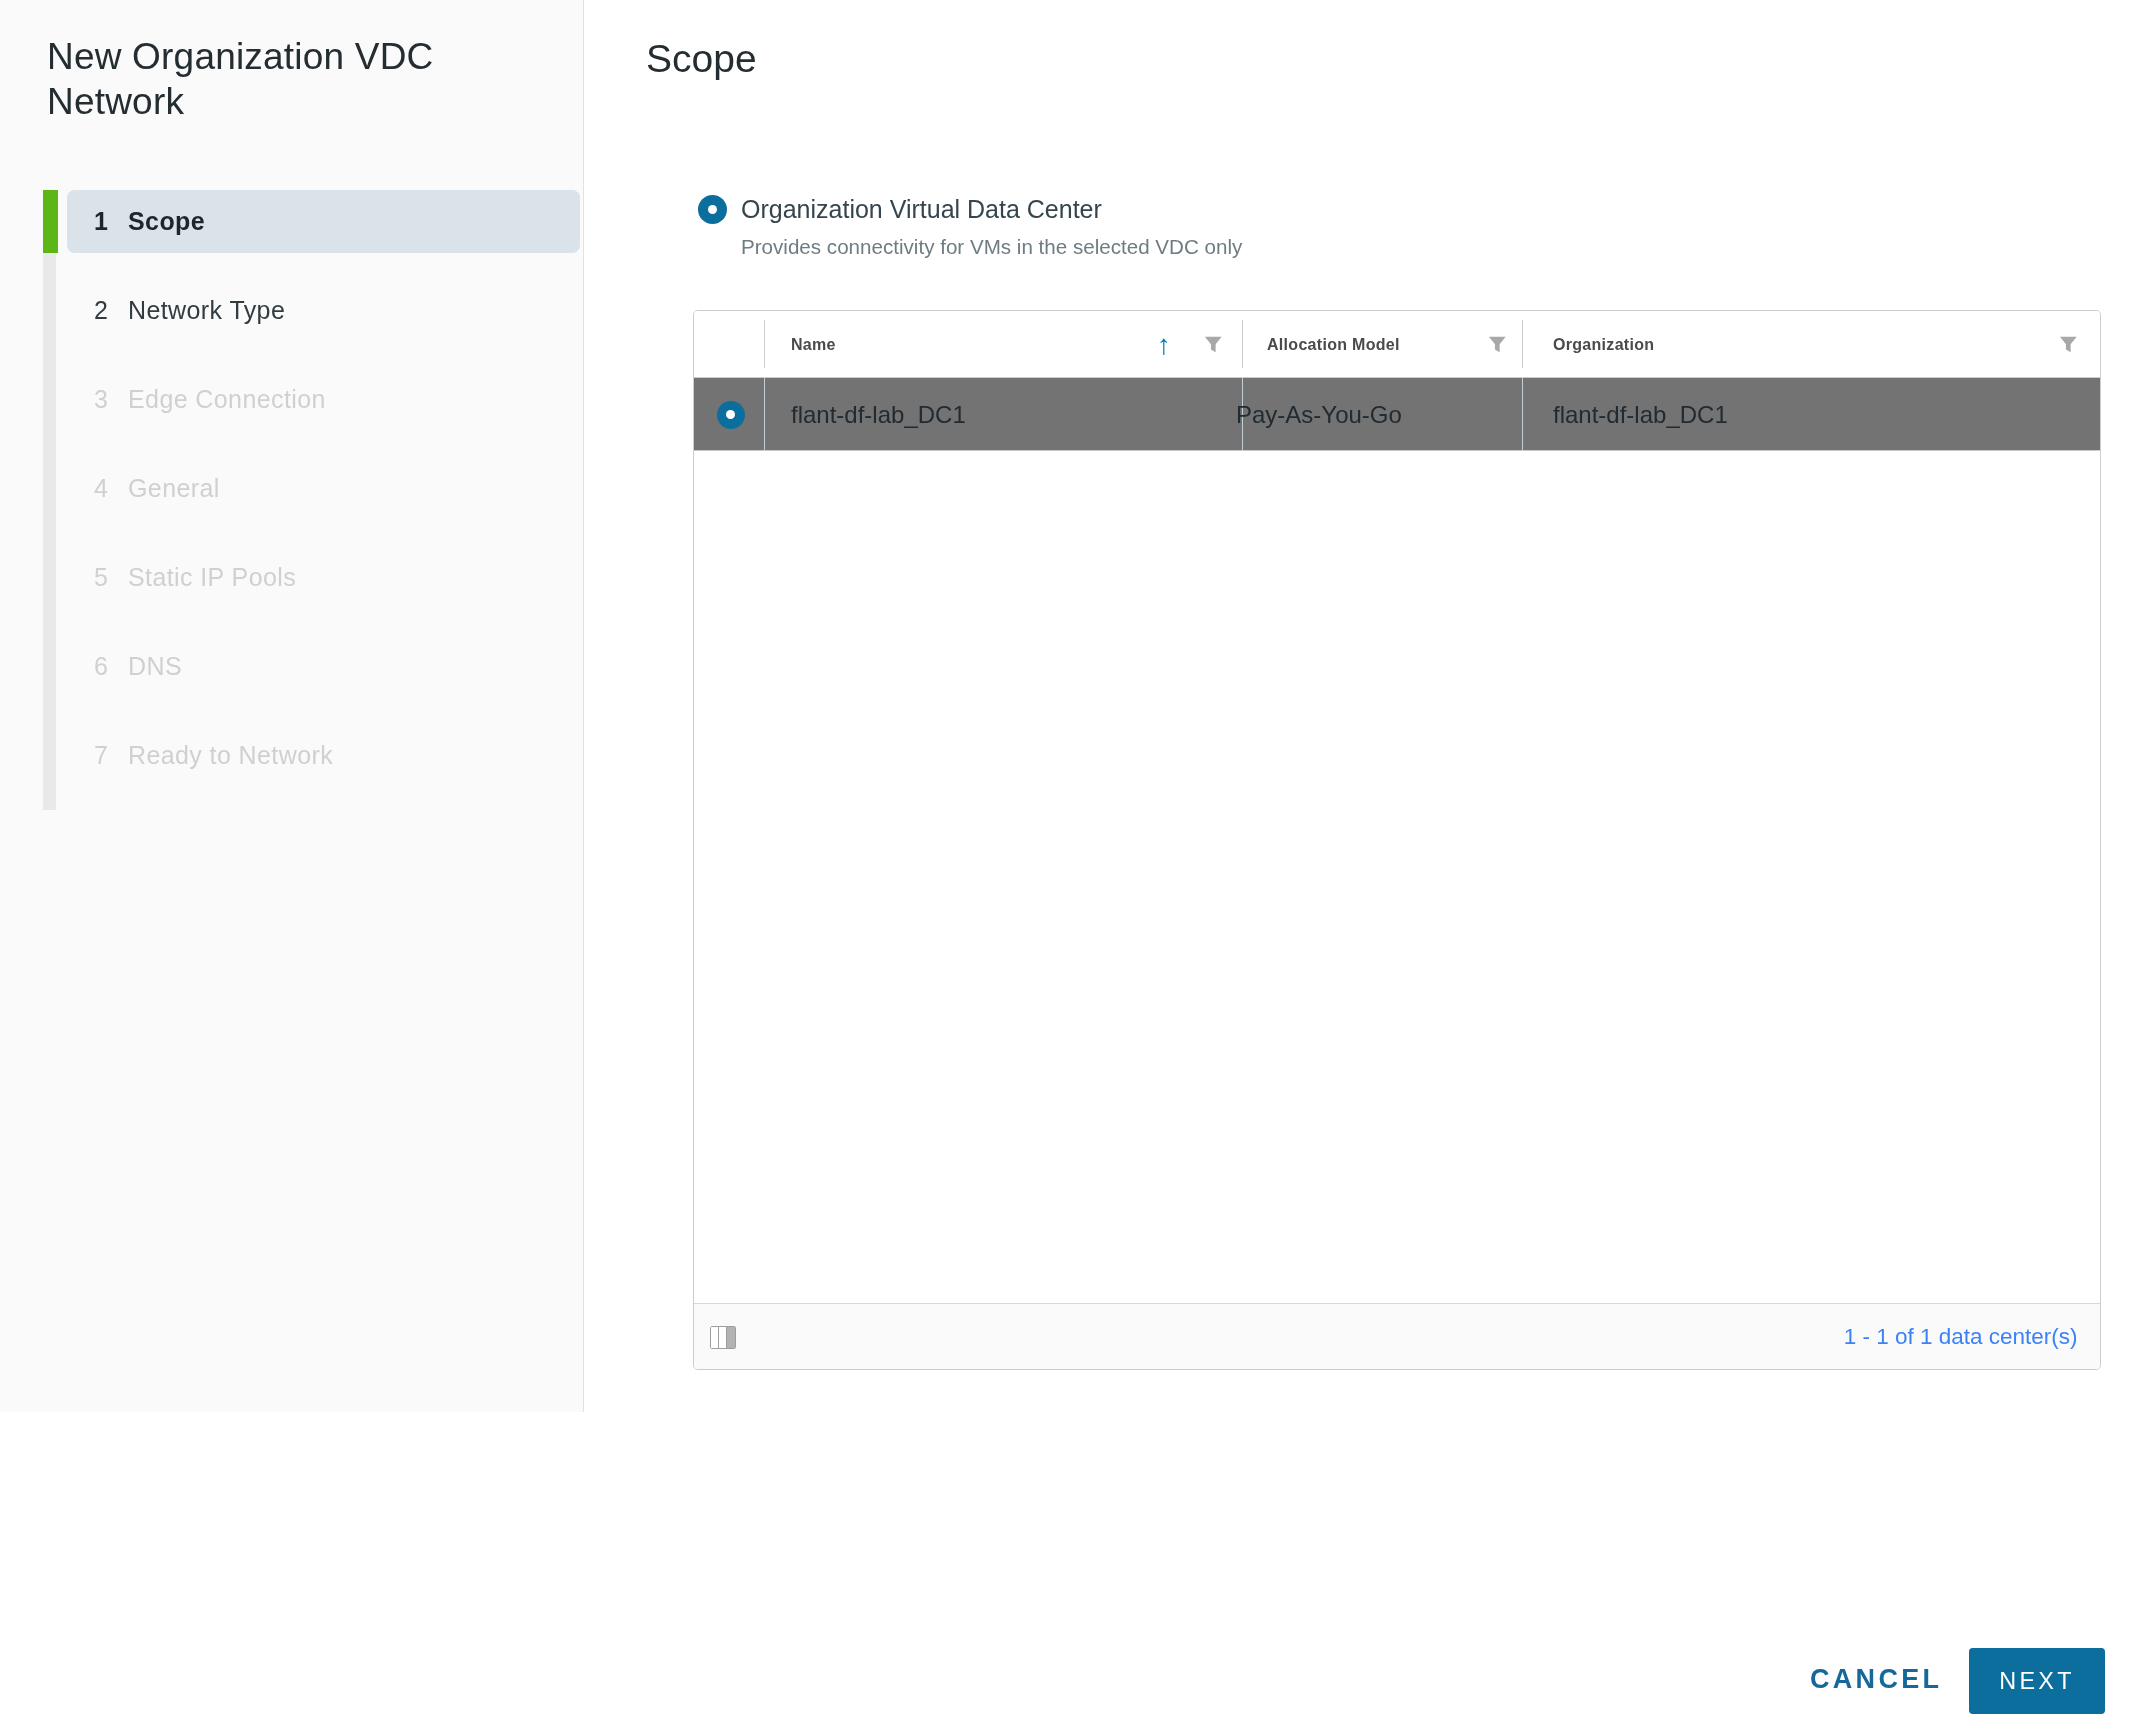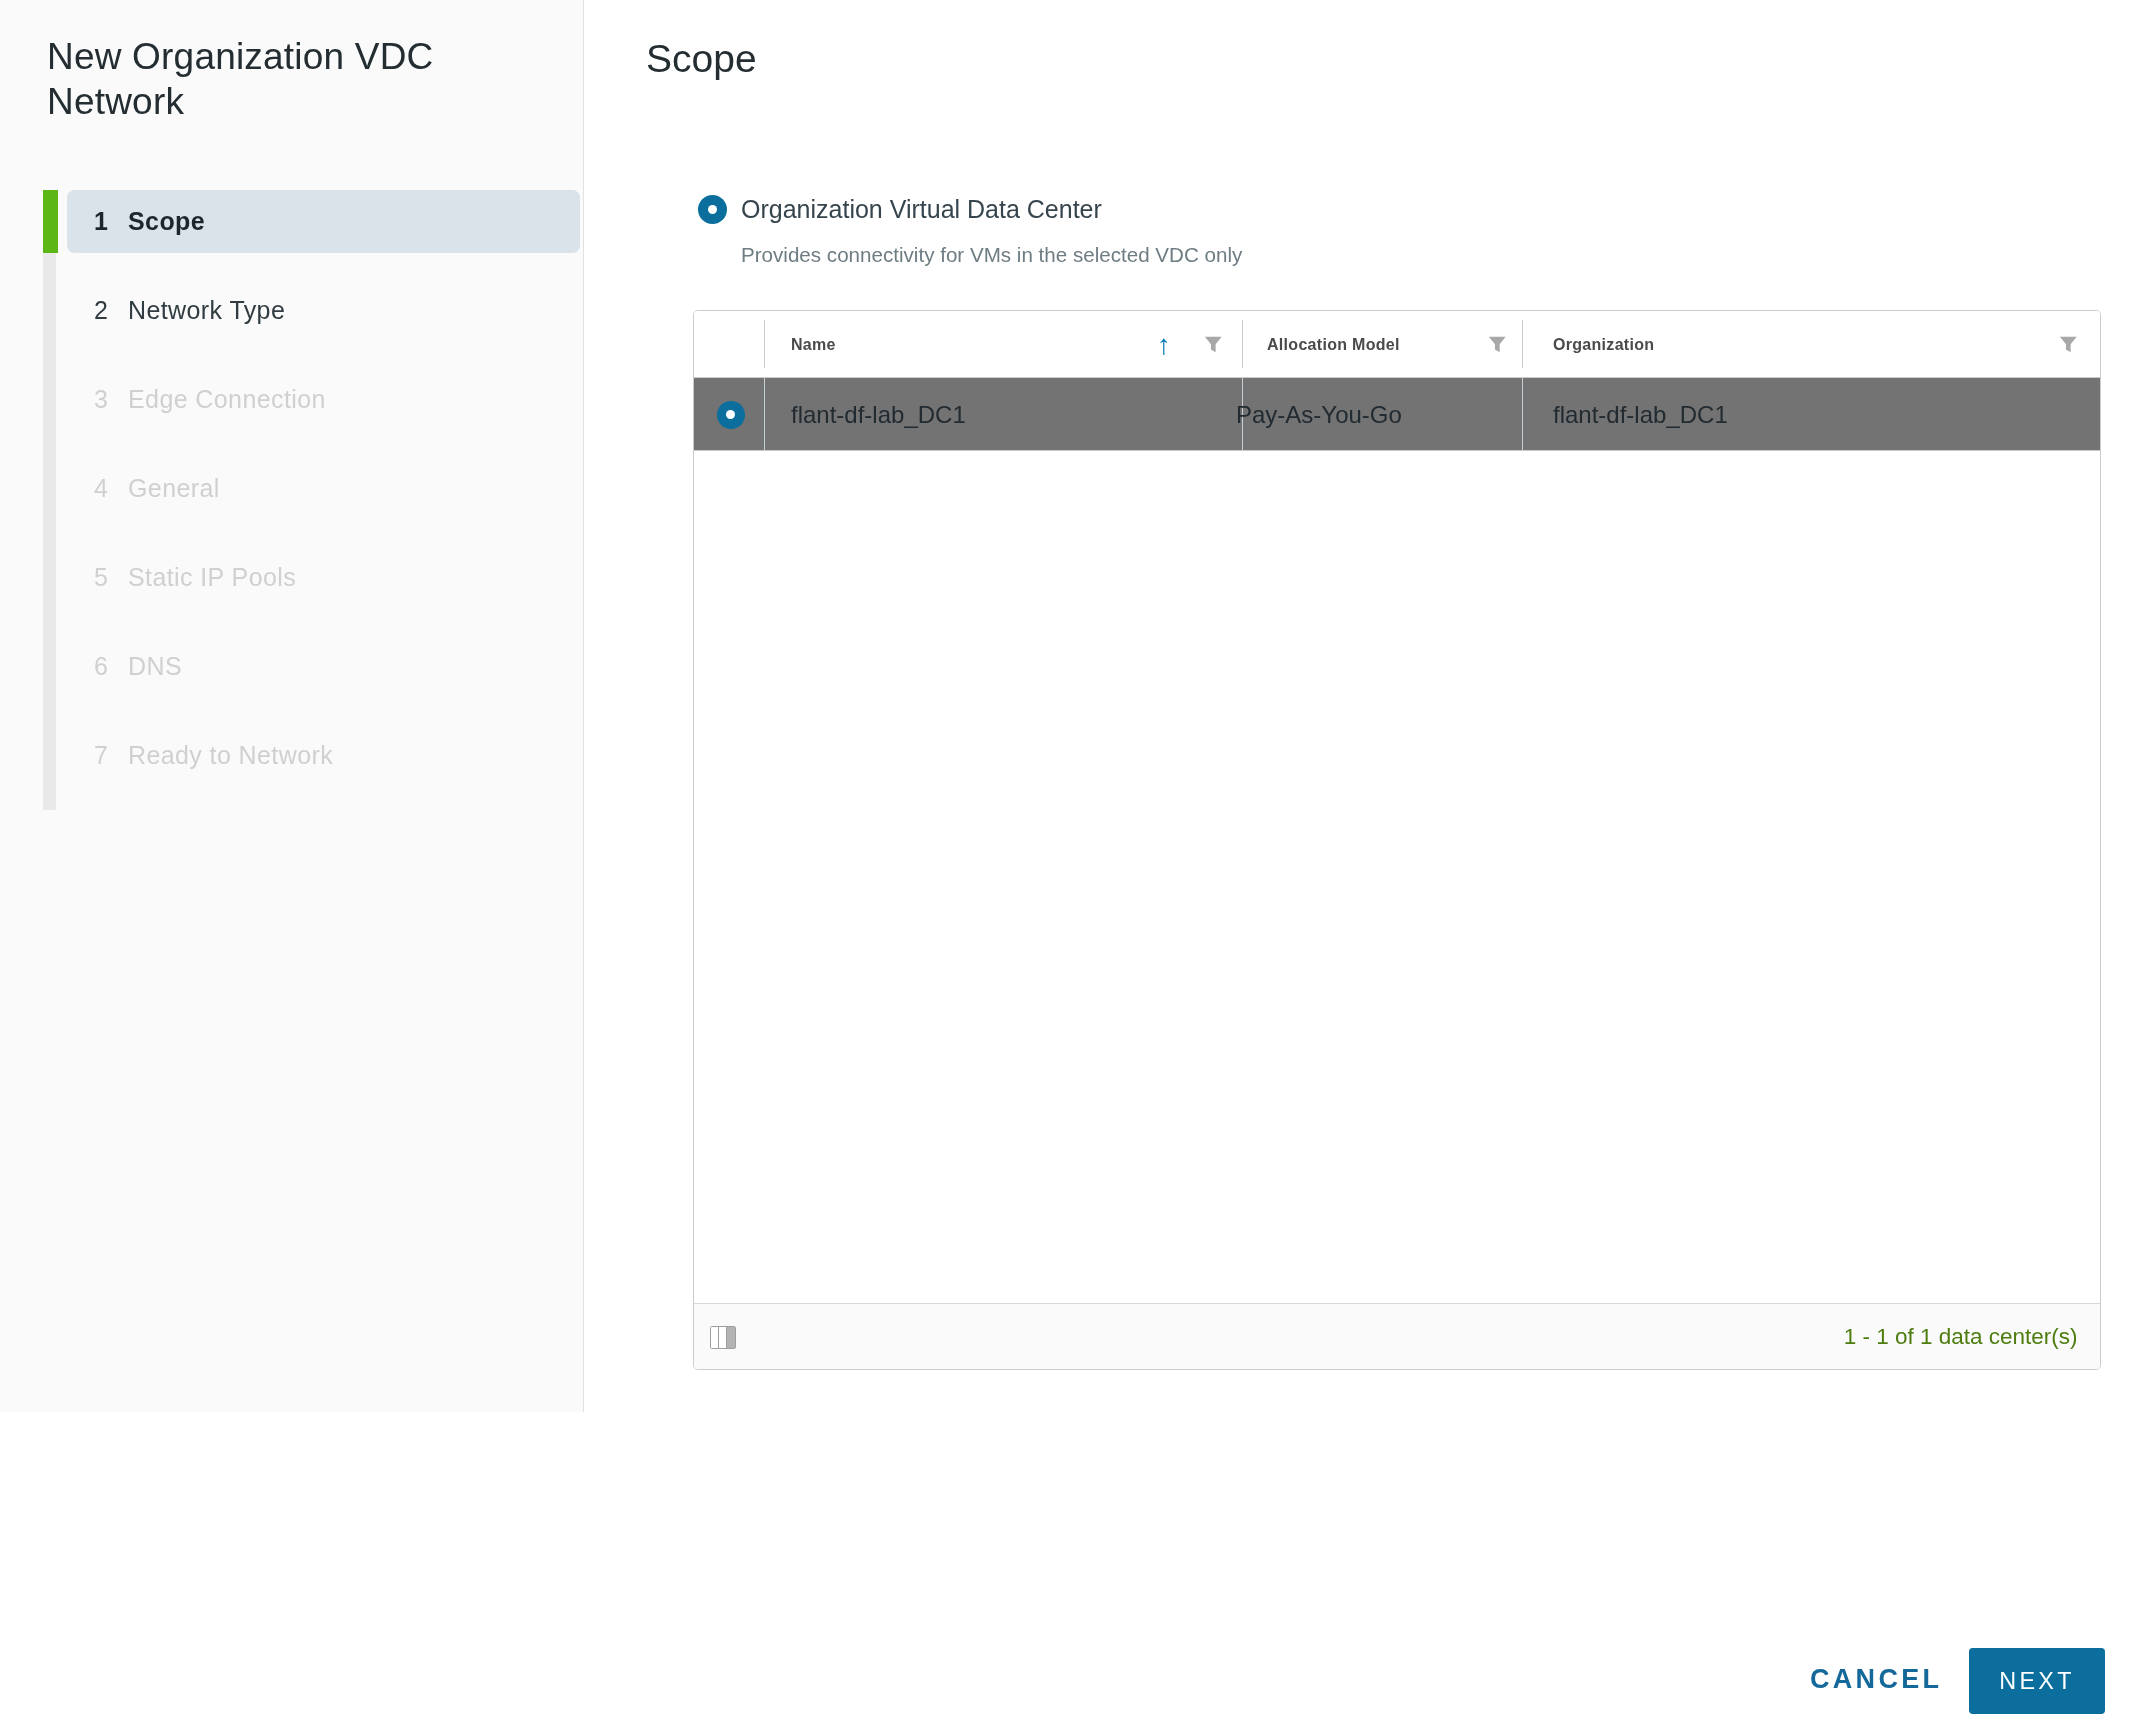--- a/index.html
+++ b/index.html
@@ -26,21 +26,21 @@
   .step.disabled { color:#d0d0d0; }
 
   
   .page-title { position:absolute; left:646px; top:37px; font-size:39px; font-weight:400; color:#242d32; }
 
   .radio-group-label { position:absolute; left:698px; top:195px; }
   .radio { width:29px; height:29px; border-radius:50%; background:#0b6e9d; position:relative; display:inline-block; }
   .radio::after { content:""; position:absolute; left:50%; top:50%; width:9.4px; height:9.4px;
     margin:-4.7px 0 0 -4.7px; border-radius:50%; background:#ffffff; }
   .vdc-option-label { position:absolute; left:741px; top:194px; font-size:25px; line-height:31px; color:#36454d; }
-  .vdc-option-desc { position:absolute; left:741px; top:243px; font-size:20.6px; color:#6e7c83; }
+  .vdc-option-desc { position:absolute; left:741px; top:235px; font-size:20.6px; color:#6e7c83; }
 
   
   .datagrid { position:absolute; left:693px; top:310px; width:1408px; height:1060px;
     border:0.9px solid #cccccc; border-radius:4.7px; background:#fff; display:flex; flex-direction:column; }
   .dg-header { position:relative; height:67px; flex:none; border-bottom:0.9px solid #cccccc; background:#ffffff;
     border-radius:3.7px 3.7px 0 0; }
   .dg-header .sep { position:absolute; top:9.4px; bottom:9.4px; width:0.9px; background:#cccccc; }
   .sep-1 { left:70px; } .sep-2 { left:548px; } .sep-3 { left:828px; }
   .hcell { position:absolute; top:0; line-height:67px; font-size:16px; font-weight:700; color:#4a4a4a; letter-spacing:0.3px; }
   .hc-name { left:97px; } .hc-alloc { left:573px; } .hc-org { left:859px; }
@@ -57,21 +57,21 @@
 
   .dg-body { flex:1; background:#ffffff; }
 
   .dg-footer { position:relative; height:66px; flex:none; background:#fafafa;
     border-top:0.9px solid #d8d8d8; border-radius:0 0 3.7px 3.7px; }
   .col-toggle { position:absolute; left:16px; top:21.5px; width:26px; height:23.4px;
     border:1.9px solid #9e9e9e; border-radius:1.9px; background:#fff; display:flex; }
   .col-toggle .p1 { flex:1; border-right:1.9px solid #9e9e9e; background:#fff; }
   .col-toggle .p2 { flex:1; border-right:1.9px solid #9e9e9e; background:#fff; }
   .col-toggle .p3 { flex:1.2; background:#b3b3b3; }
-  .pagination { position:absolute; right:22.5px; top:0; line-height:66px; font-size:22.5px; color:#4d7c0f; }
+  .pagination { position:absolute; right:22.5px; top:0; line-height:66px; font-size:22.5px; color:#3b82f6; }
 
   
   .cancel-button { position:absolute; left:1810px; top:1664px; background:none; border:none; cursor:pointer;
     font-family:inherit; font-size:27px; font-weight:600; letter-spacing:3.3px; color:#15699a; }
   .next-button { position:absolute; left:1969px; top:1648px; width:136px; height:66px; cursor:pointer;
     background:#0b6e9d; border:none; border-radius:3.7px; font-family:inherit;
     font-size:23.4px; font-weight:400; letter-spacing:3.3px; color:#ffffff; }
 </style>
 </head>
 <body>

